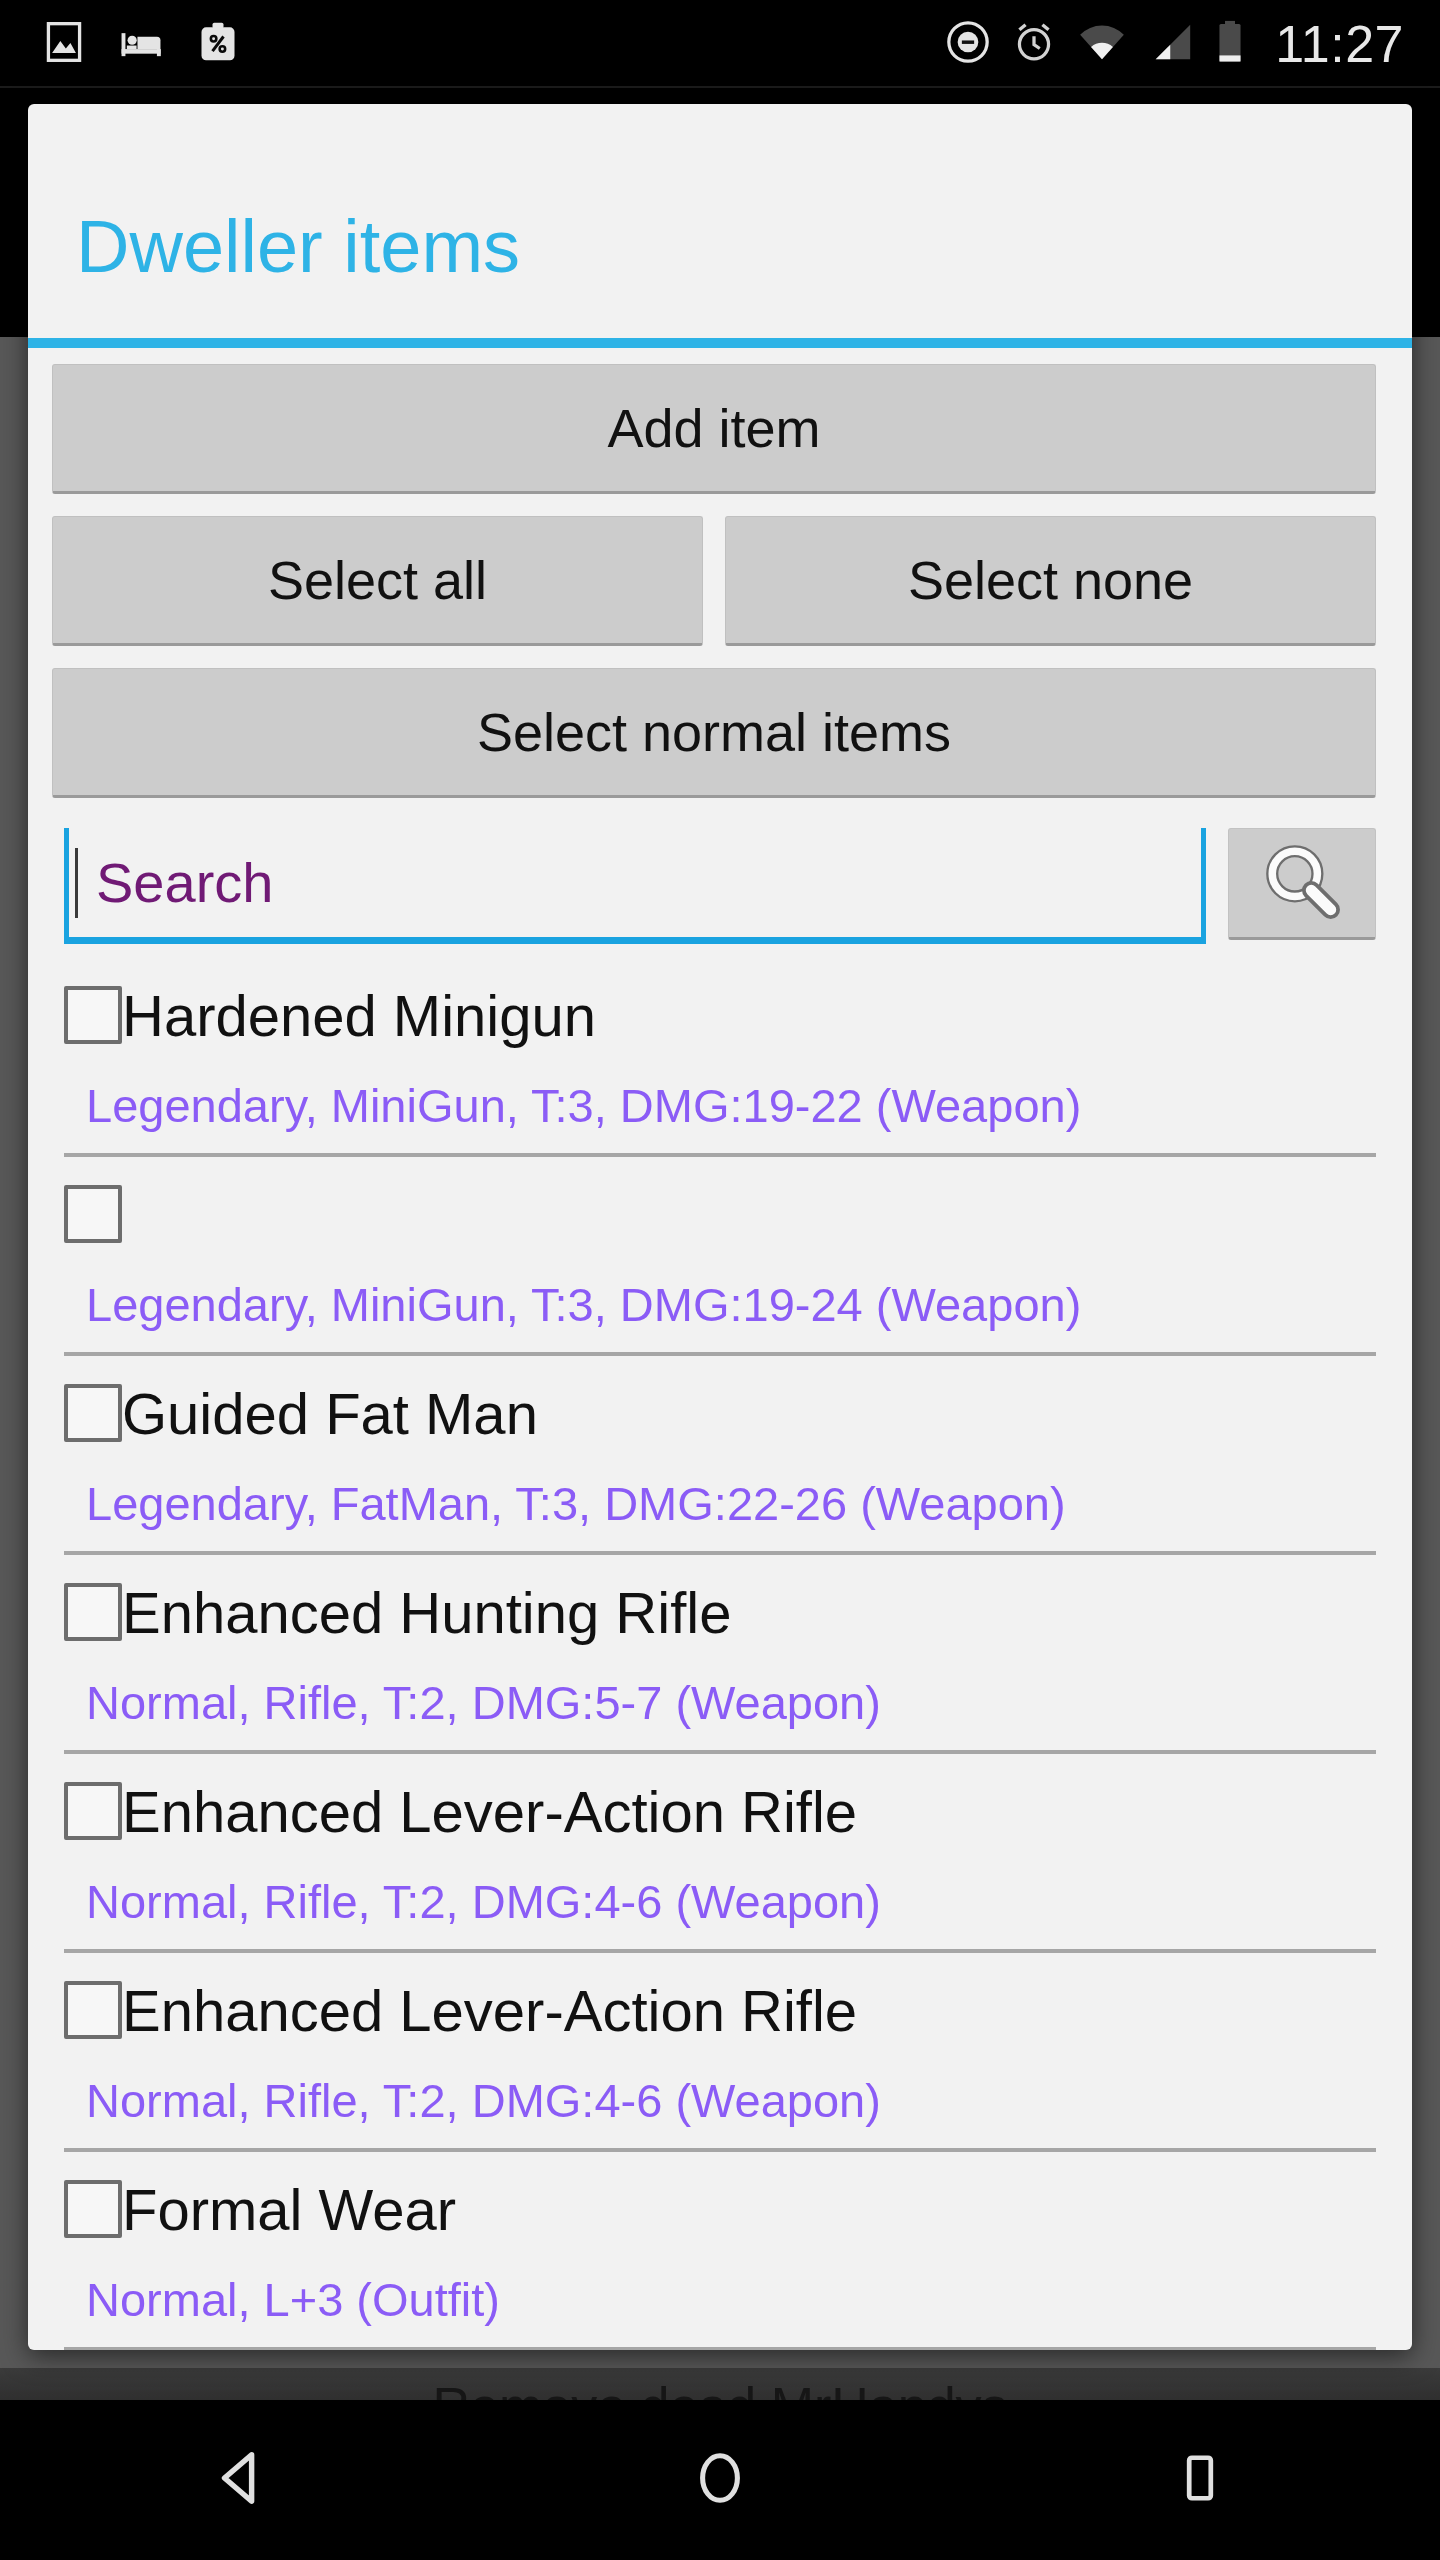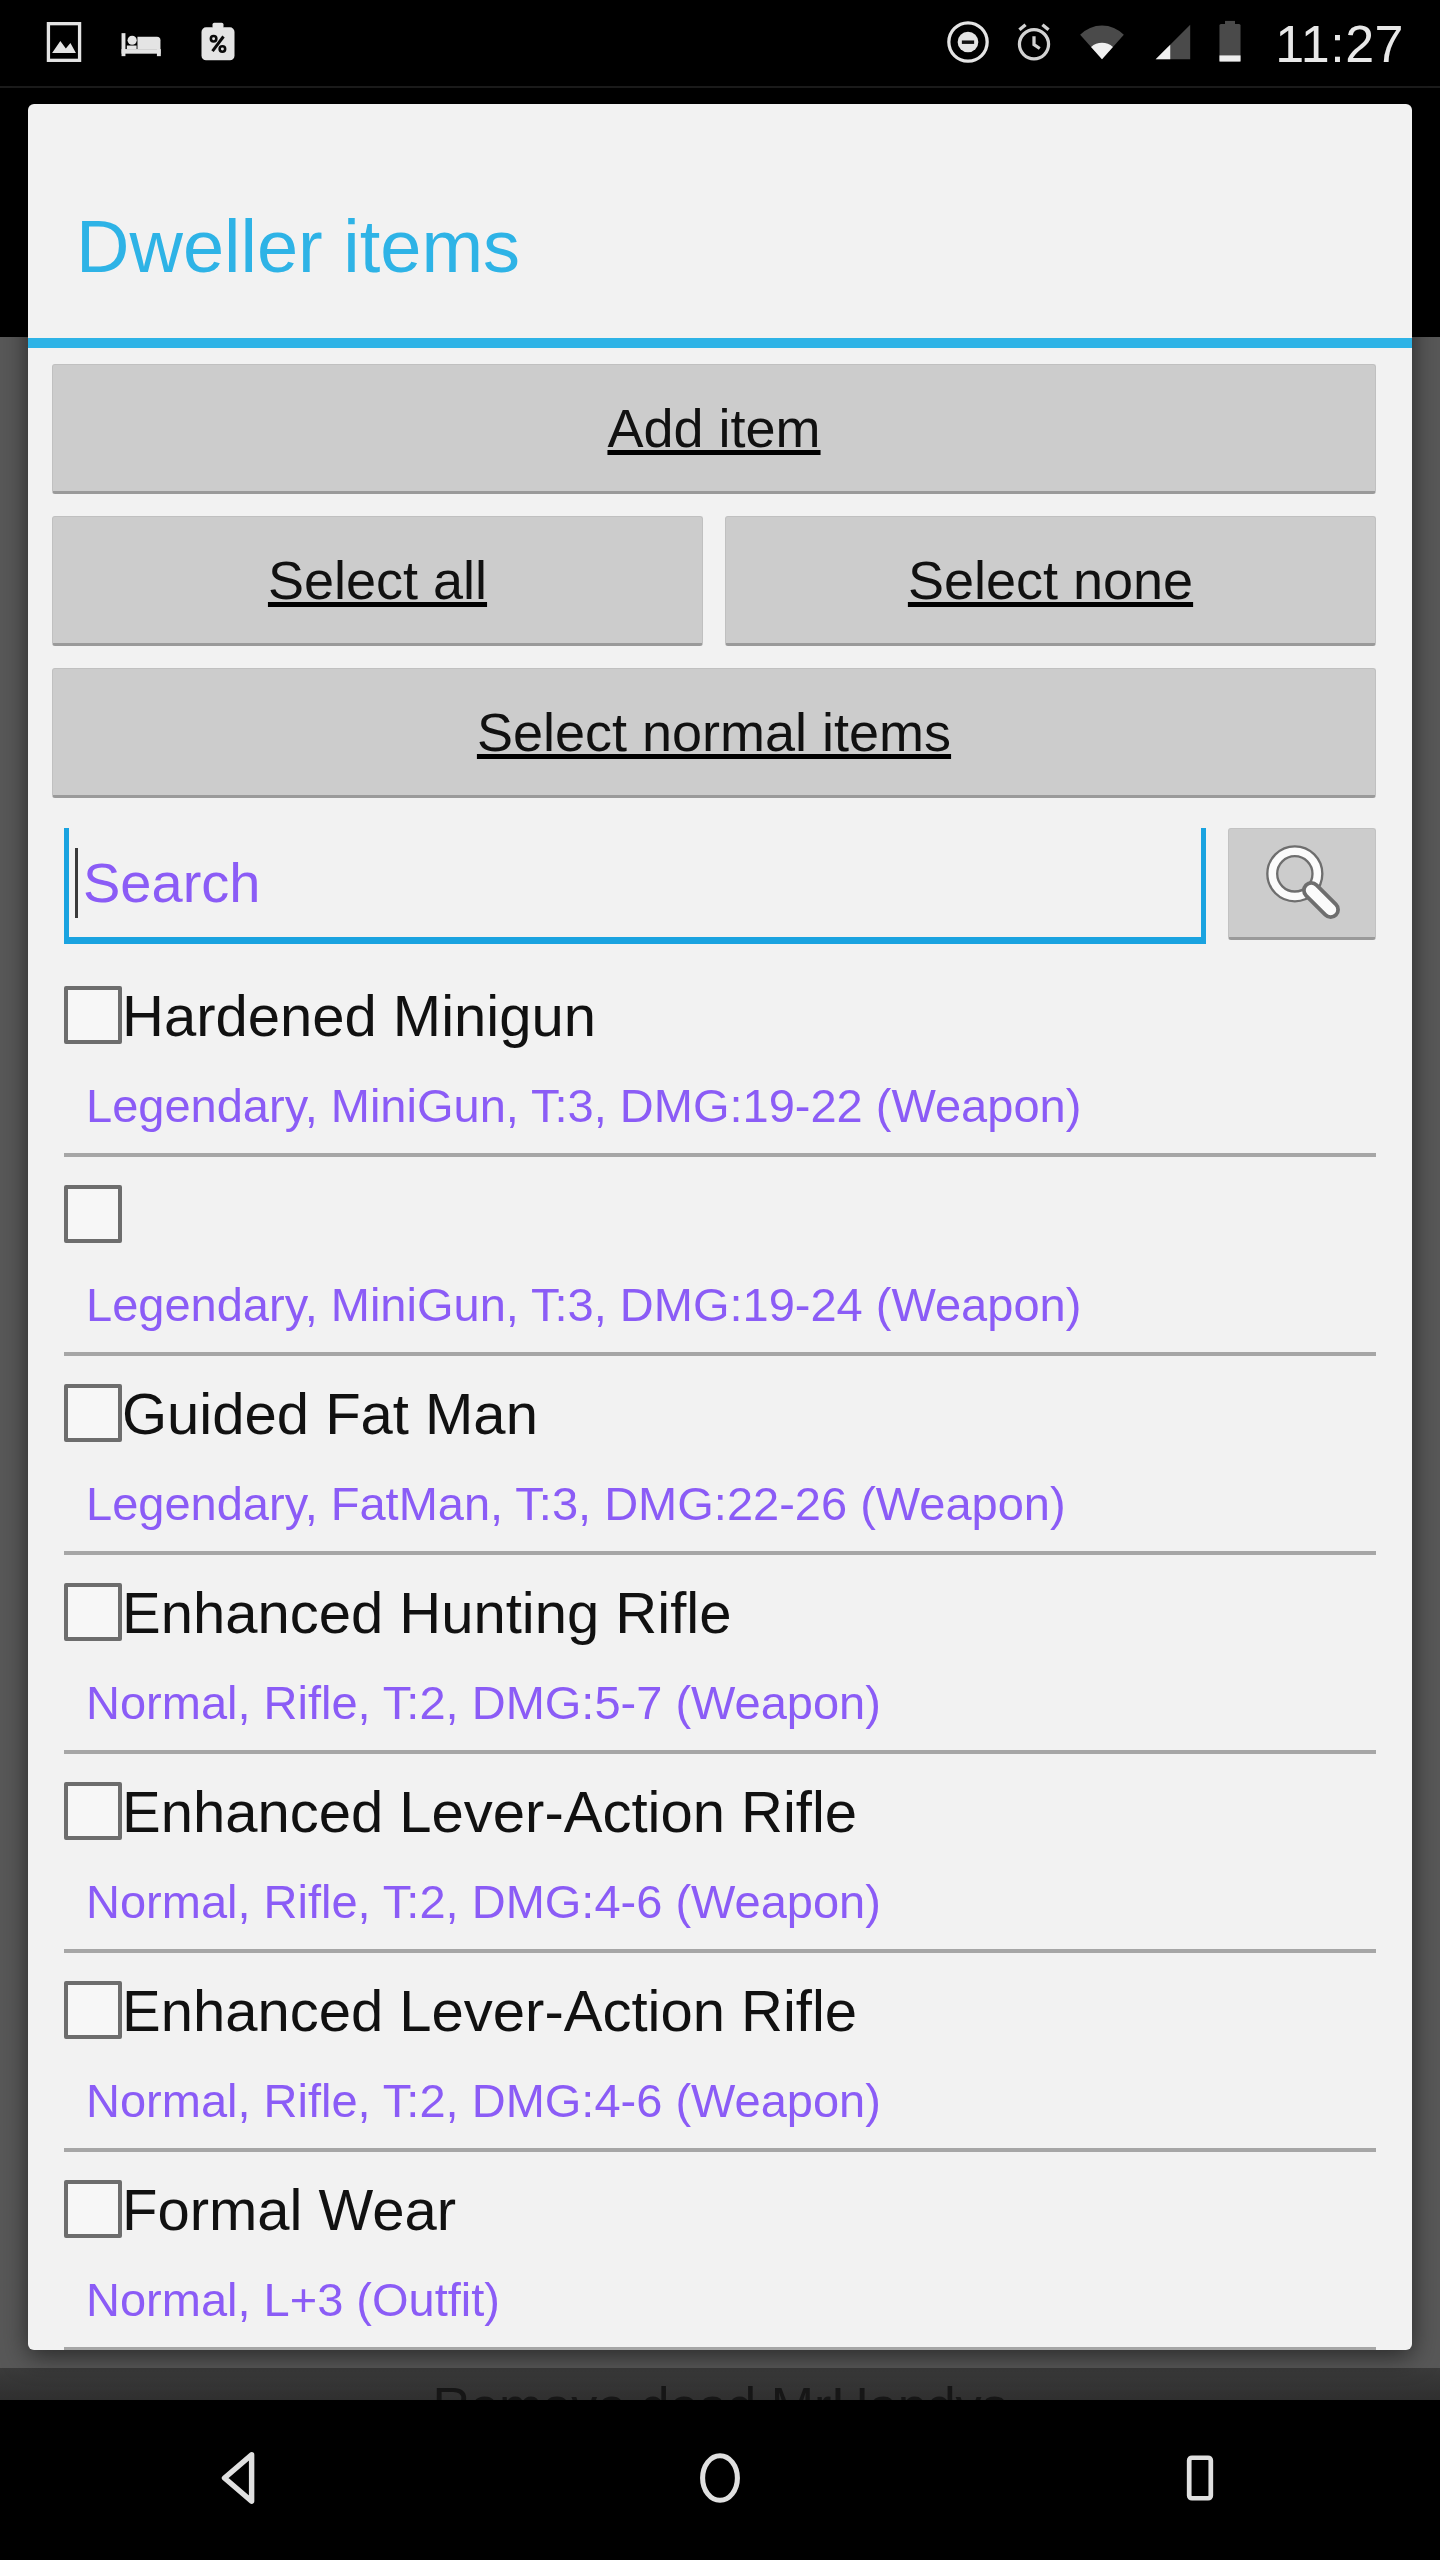--- a/index.html
+++ b/index.html
@@ -55,21 +55,21 @@
   }
 
   .dlg-titlebar{ height:234px; flex:0 0 234px; position:relative; }
   .dlg-title{
     position:absolute; left:48px; top:100px;
     font-size:74px; color:#2eb3e6; font-weight:400; white-space:nowrap;
   }
   .dlg-title-rule{ height:10px; background:#2eb3e6; flex:0 0 10px; }
 
   
-  .btn-area{ padding:16px 36px 0 24px;text-decoration:underline; }
+  .btn-area{ padding:16px 36px 0 24px; }
   .btn-row{ display:flex; gap:22px; margin-bottom:22px; }
   .gbtn{
     flex:1; height:130px;
     background:#cccccc;
     border:1px solid #c0c0c0;
     border-bottom:3px solid #9a9a9a;
     border-radius:3px;
     display:flex; align-items:center; justify-content:center;
     font-size:54px; color:#111; white-space:nowrap;
     font-family:"Liberation Sans", sans-serif;
@@ -86,21 +86,21 @@
     border-left:5px solid #1aa3e0;
     border-right:5px solid #1aa3e0;
     border-bottom:7px solid #1aa3e0;
     background:transparent;
     display:flex; align-items:center;
   }
   .search-caret{
     width:3px; height:70px; background:#3a3a3a; margin-left:6px; flex:0 0 3px;
   }
   .search-ph{
-    font-size:56px; color:#8b5cf6; margin-left:5px; white-space:nowrap;
+    font-size:56px; color:#701a75; margin-left:18px; white-space:nowrap;
     font-family:"Liberation Sans", sans-serif;
   }
   .search-btn{
     width:148px; height:112px; flex:0 0 148px;
     background:#cccccc; border:1px solid #c2c2c2;
     border-bottom:3px solid #9a9a9a; border-radius:3px;
     display:flex; align-items:center; justify-content:center;
   }
 
   

